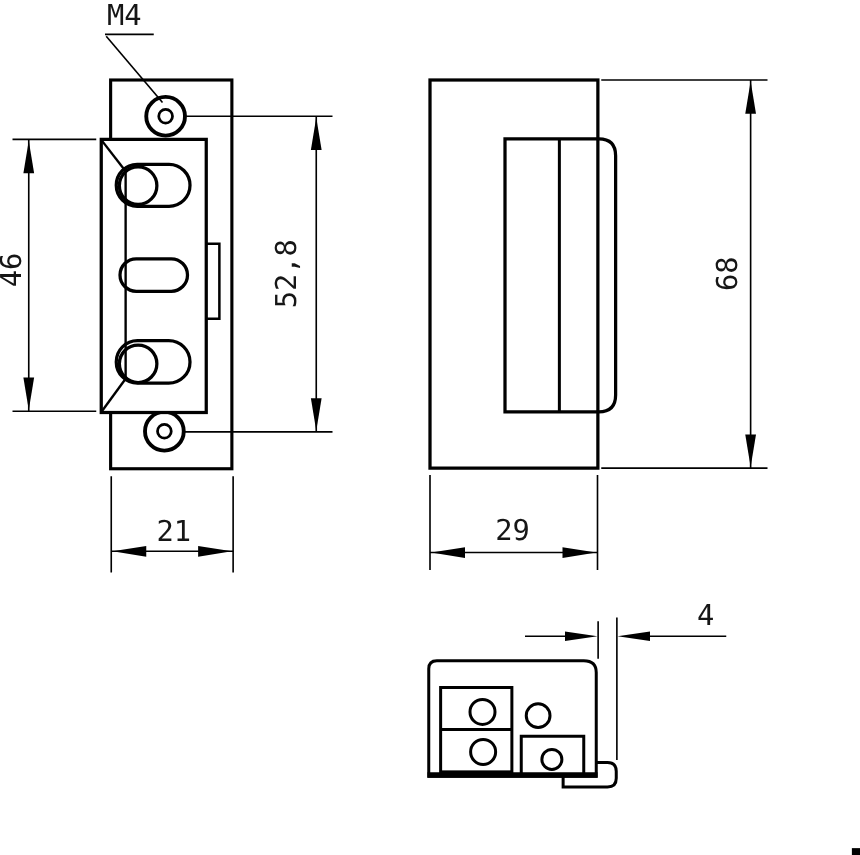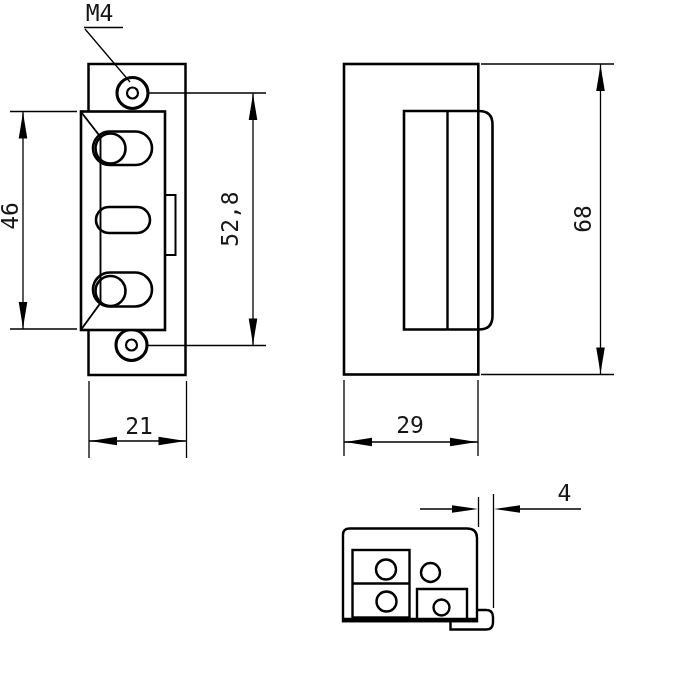--- a/index.html
+++ b/index.html
@@ -7,21 +7,20 @@
     padding: 0;
     background: #ffffff;
   }
   .sheet {
     position: relative;
     width: 688px;
     height: 684px;
     background: #ffffff;
     overflow: hidden;
     font-family: "DejaVu Sans Mono", "Liberation Mono", monospace;
-    border-radius: 27px;
   }
   svg { display: block; }
   .dim-text {
     font-family: "DejaVu Sans Mono", "Liberation Mono", monospace;
     font-size: 23px;
     fill: #161616;
     letter-spacing: 0px;
   }
   .outline   { stroke: #000000; fill: none; }
   .outline-f { stroke: #000000; fill: #ffffff; }

